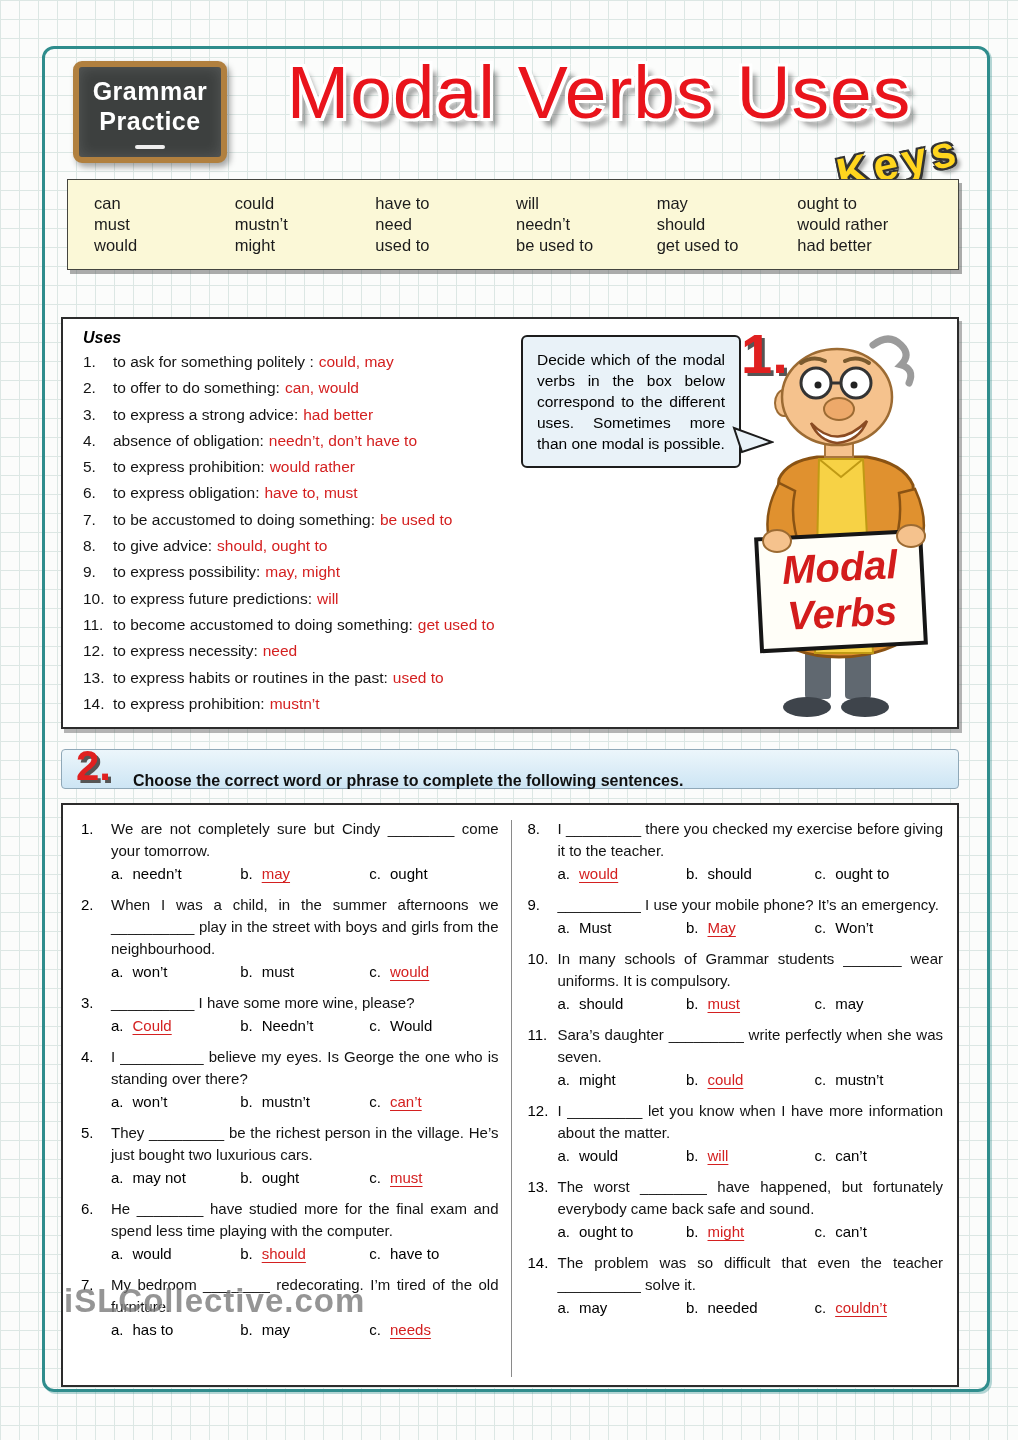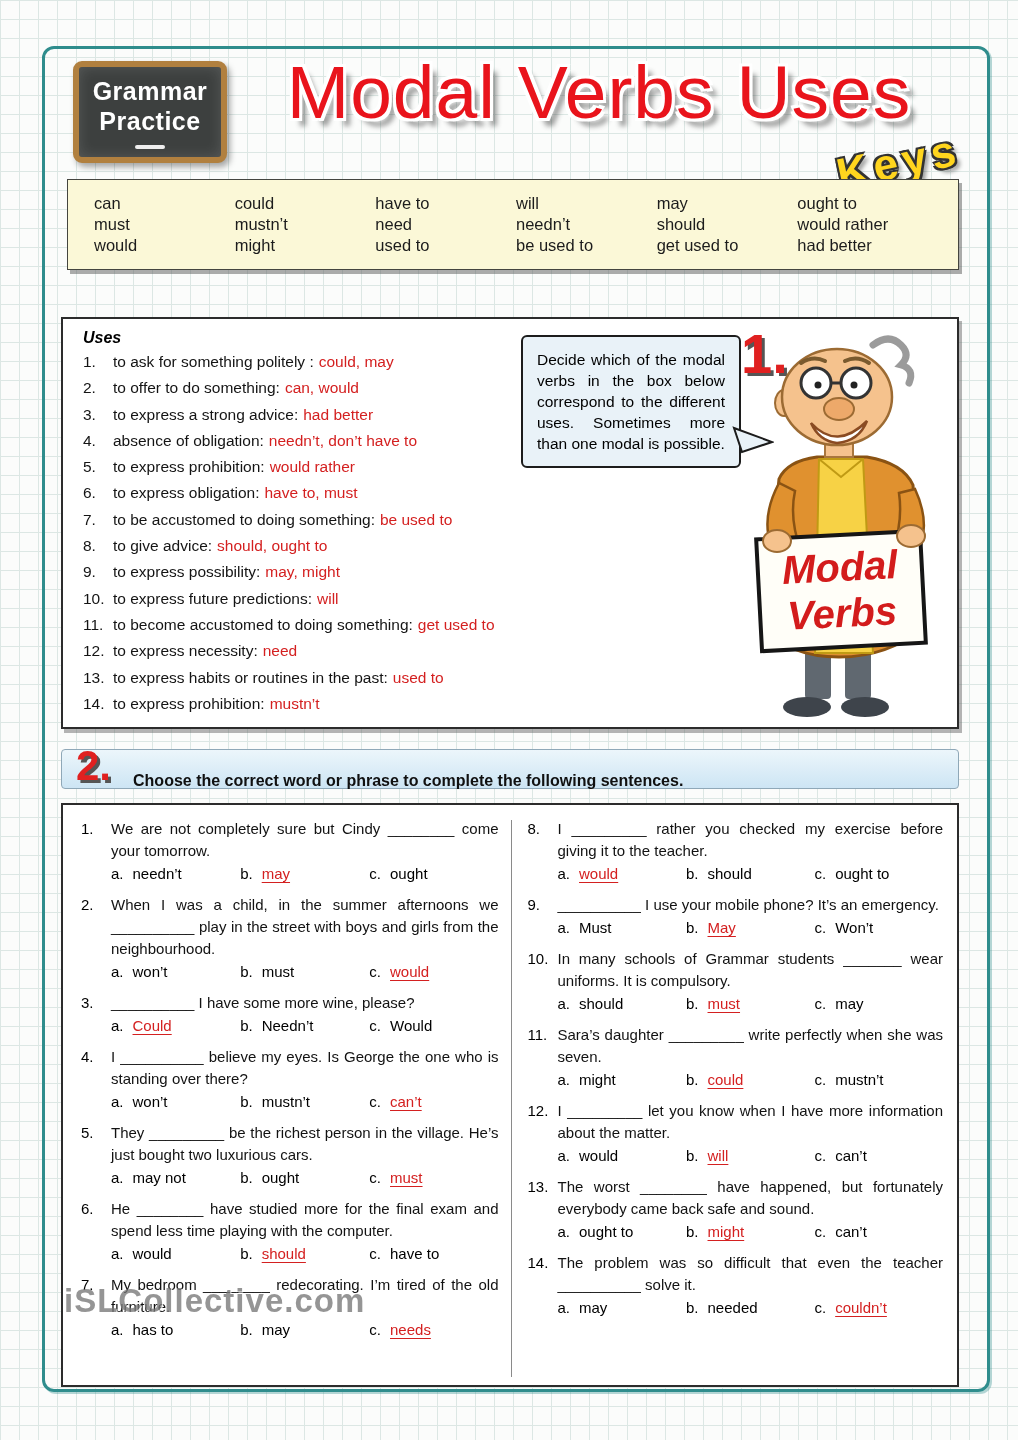--- a/index.html
+++ b/index.html
@@ -344,21 +344,21 @@
     <span class="opt-label">c.</span><span class="opt-text correct">needs</span>
   </span>
             </div>
   </div>
         </div>
       <div class="divider"></div>
       <div class="ex-col right-col" id="ex-right">
           <div class="q">
     <div class="q-row">
       <span class="q-num">8.</span>
-      <div class="q-text">I _________ rather you checked my exercise before giving it to the teacher.</div>
+      <div class="q-text">I _________ there you checked my exercise before giving it to the teacher.</div>
     </div>
     <div class="q-opts">
               <span class="opt">
     <span class="opt-label">a.</span><span class="opt-text correct">would</span>
   </span>
               <span class="opt">
     <span class="opt-label">b.</span><span class="opt-text">should</span>
   </span>
               <span class="opt">
     <span class="opt-label">c.</span><span class="opt-text">ought to</span>

